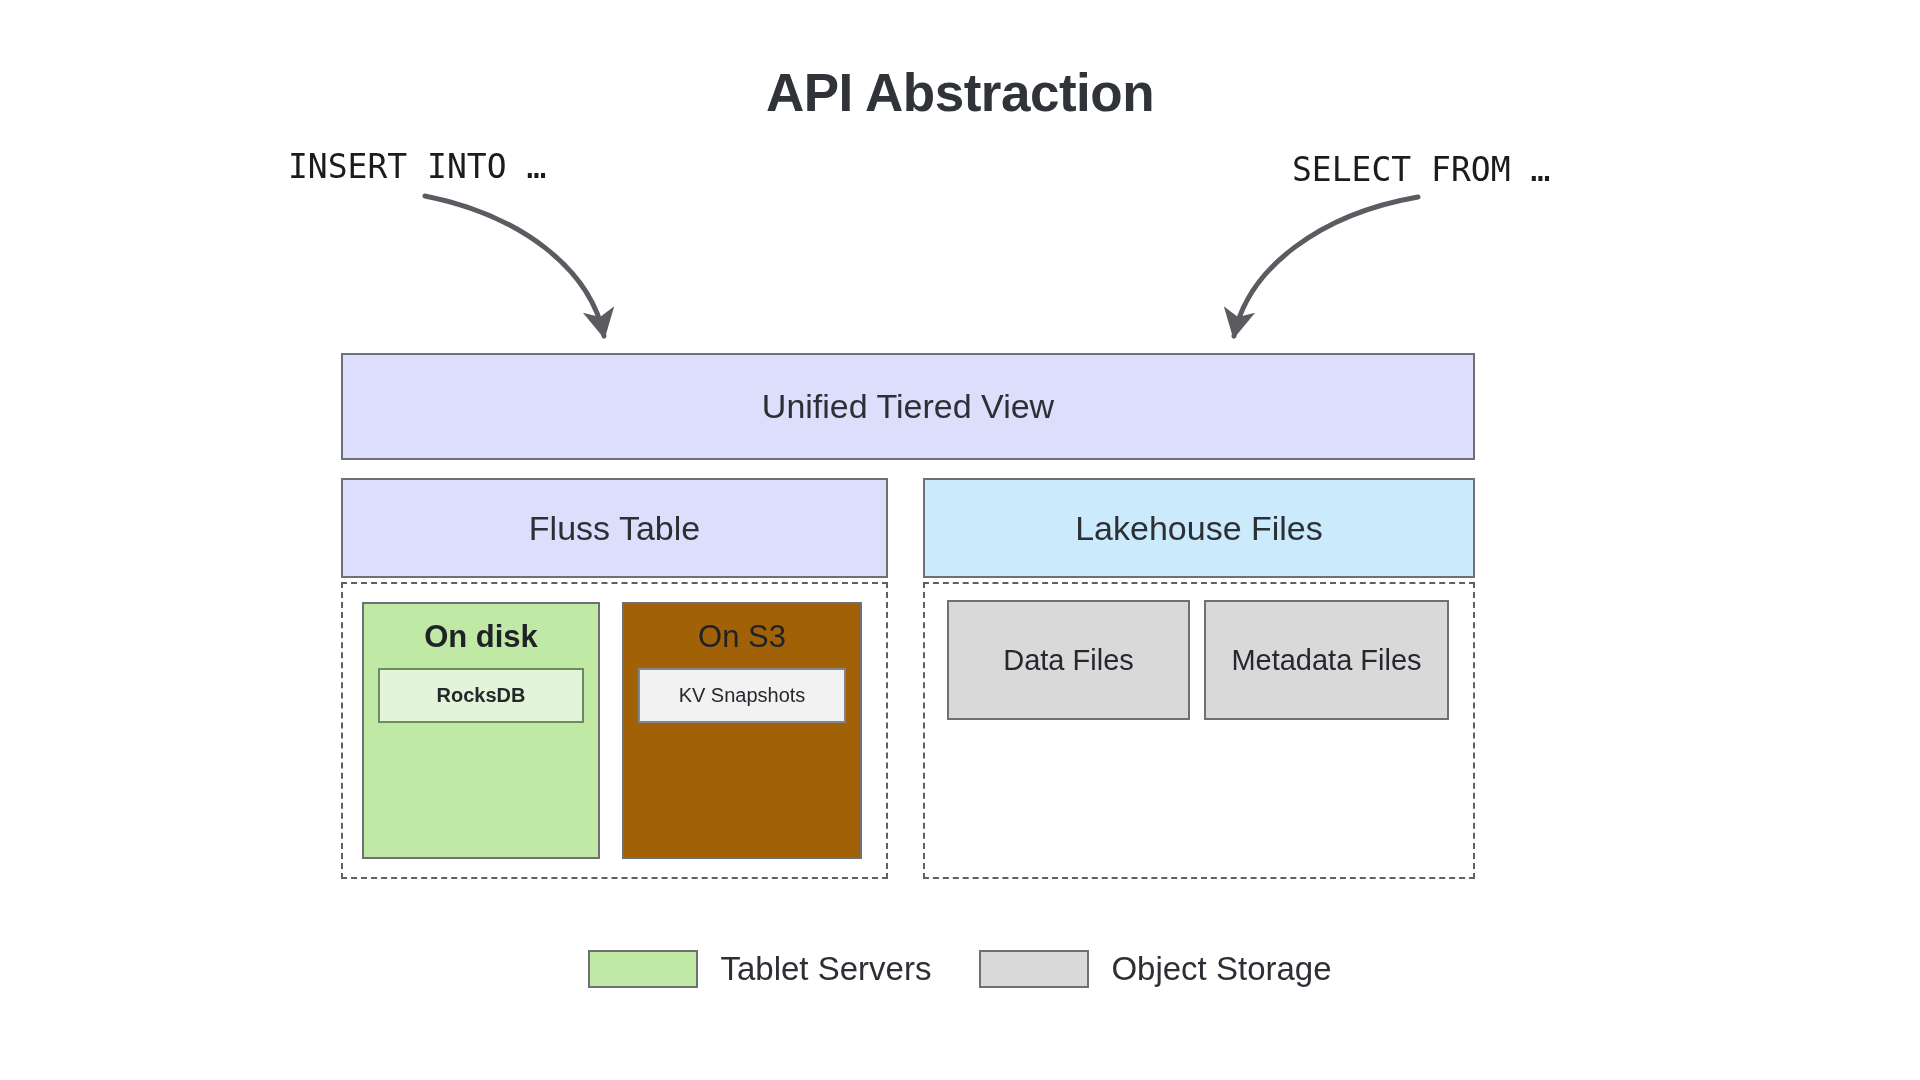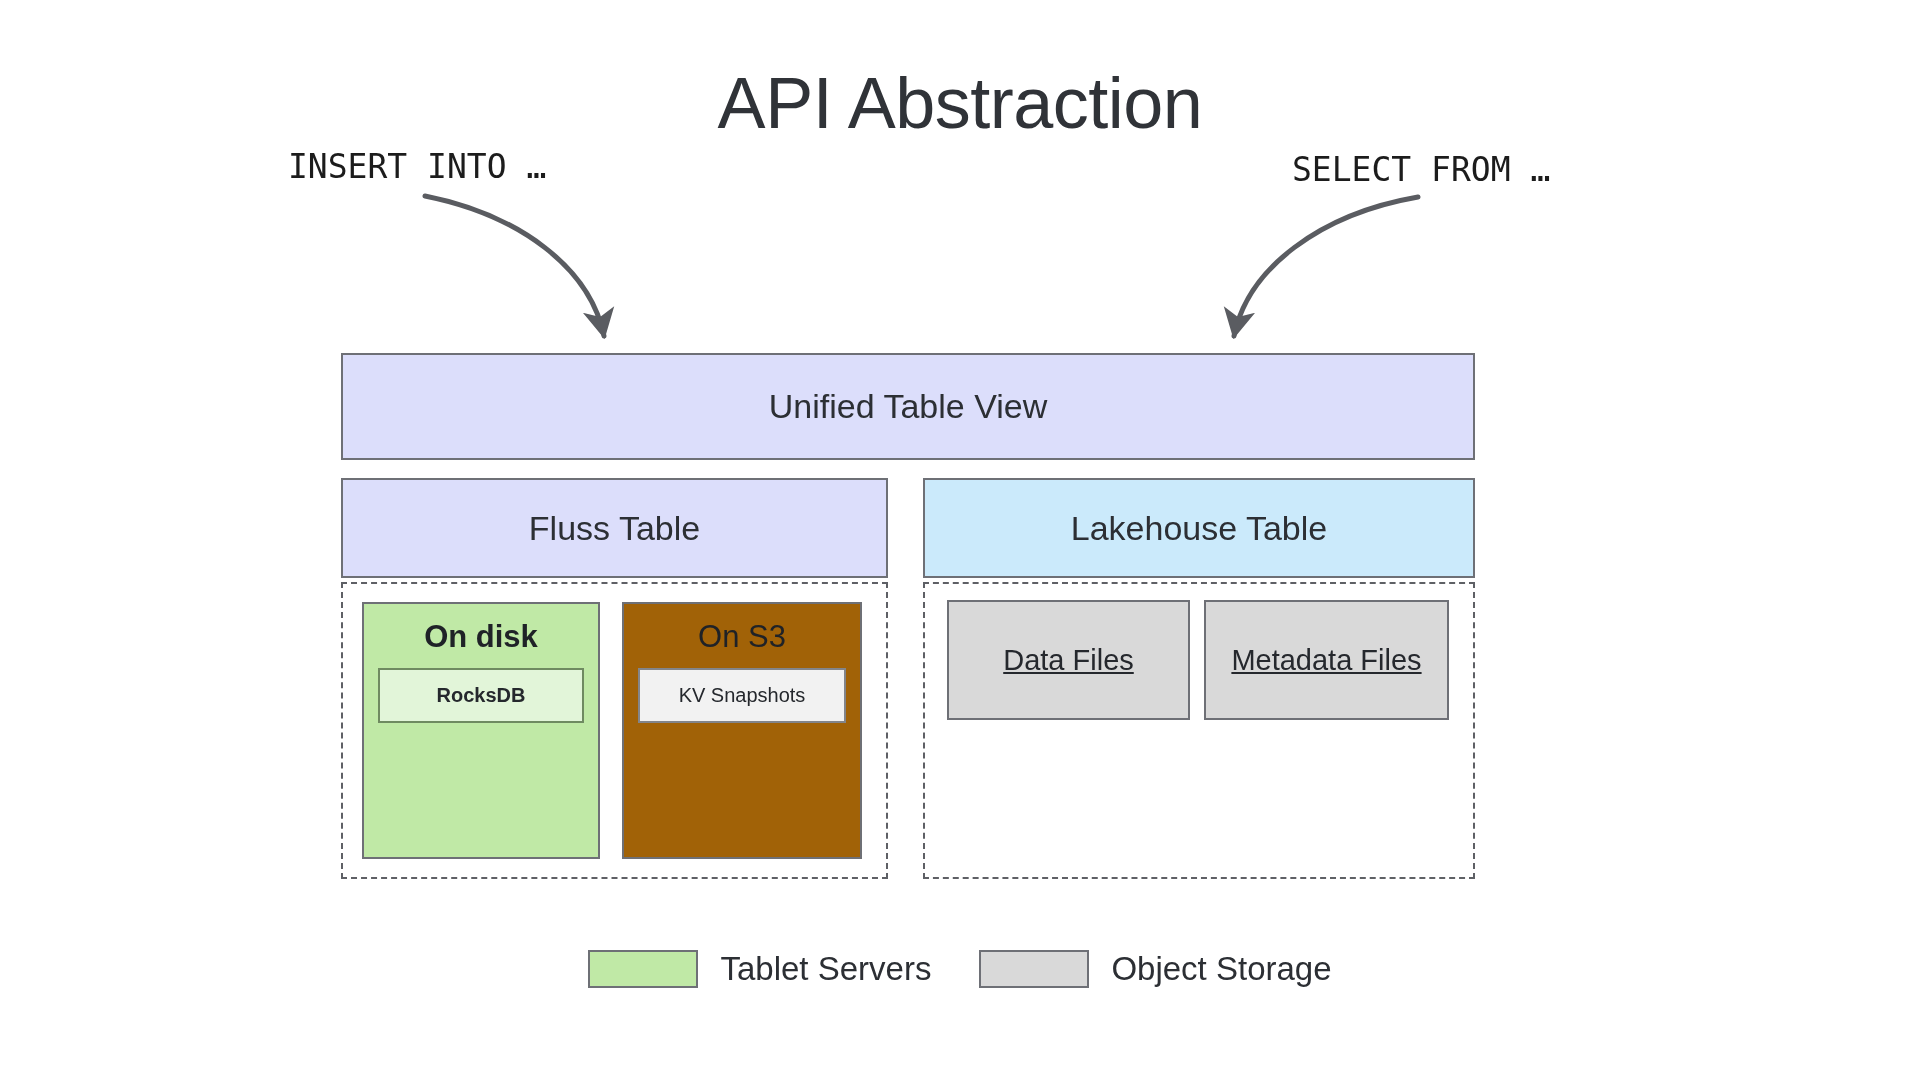--- a/index.html
+++ b/index.html
@@ -23,22 +23,22 @@
     height: 1080px;
   }
 
   
   #page-title {
     position: absolute;
     left: 0;
     top: 62px;
     width: 1920px;
     text-align: center;
-    font-size: 72px;
-    font-weight: normal;
+    font-size: 53px;
+    font-weight: bold;
     letter-spacing: -0.5px;
     color: #303338;
   }
 
   
   .query-label {
     position: absolute;
     font-family: "DejaVu Sans Mono", "Liberation Mono", monospace;
     font-size: 33px;
     color: #1c1c1c;
@@ -177,21 +177,20 @@
     border: 2px solid #6e7076;
     background: #d9d9d9;
     display: flex;
     align-items: center;
     justify-content: center;
     text-align: center;
     font-size: 29px;
     color: #25282d;
     line-height: 38px;
     padding: 0 8px;
-    text-decoration: underline;
   }
   #data-files-box {
     left: 947px;
     top: 600px;
     width: 243px;
     height: 120px;
   }
   #metadata-files-box {
     left: 1204px;
     top: 600px;
@@ -243,29 +242,29 @@
     <defs>
       <marker id="arrowhead" markerWidth="7" markerHeight="7" refX="5.4" refY="3.5" orient="auto" markerUnits="strokeWidth">
         <path d="M 0 0.3 L 6 3.5 L 0 6.7 L 1.5 3.5 Z" fill="#5a5c61"></path>
       </marker>
     </defs>
     <path d="M 425 196 C 520 215 590 268 604 336" fill="none" stroke="#5a5c61" stroke-width="5" stroke-linecap="round" marker-end="url(#arrowhead)"></path>
     <path d="M 1418 197 C 1320 214 1248 268 1234 336" fill="none" stroke="#5a5c61" stroke-width="5" stroke-linecap="round" marker-end="url(#arrowhead)"></path>
   </svg>
 
   <div class="box" id="unified-table-view">
-    <span>Unified Table View</span>
+    <span>Unified Tiered View</span>
   </div>
 
   <div class="box table-header" id="fluss-table-header">
     <span>Fluss Table</span>
   </div>
 
   <div class="box table-header" id="lakehouse-table-header">
-    <span>Lakehouse Table</span>
+    <span>Lakehouse Files</span>
   </div>
 
   <div class="dashed-container" id="fluss-body"></div>
   <div class="dashed-container" id="lakehouse-body"></div>
 
   <div class="storage-group" id="on-disk-group">
     <div class="group-title">On disk</div>
     <div class="inner-box">RocksDB</div>
   </div>
 

